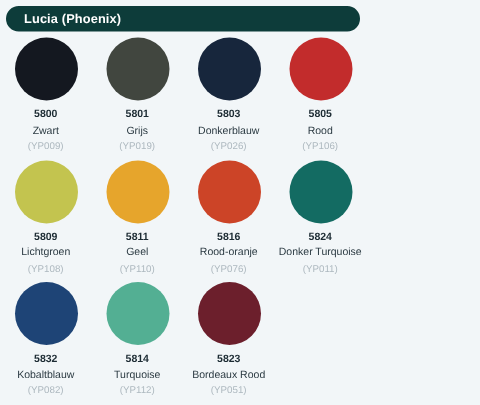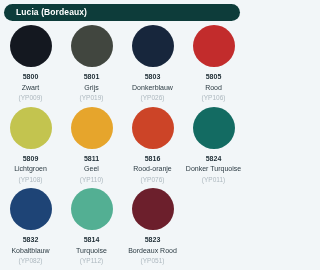--- a/index.html
+++ b/index.html
@@ -89,21 +89,21 @@
     color: #adb8bf;
     line-height: 1.1;
     text-align: center;
     white-space: nowrap;
   }
 </style>
 </head>
 <body style="background: rgb(242, 246, 248);">
 
 <div class="header-bar" style="background: rgb(13, 60, 58);">
-  <span class="header-title" style="color: rgb(255, 255, 255);">Lucia (Bordeaux)</span>
+  <span class="header-title" style="color: rgb(255, 255, 255);">Lucia (Phoenix)</span>
 </div>
 
 <div class="palette">
 
   <div class="swatch-row">
     <div class="swatch-cell">
       <span class="swatch-disc" style="background:#141820"></span>
       <span class="swatch-code">5800</span>
       <span class="swatch-name">Zwart</span>
       <span class="swatch-ref">(YP009)</span>

